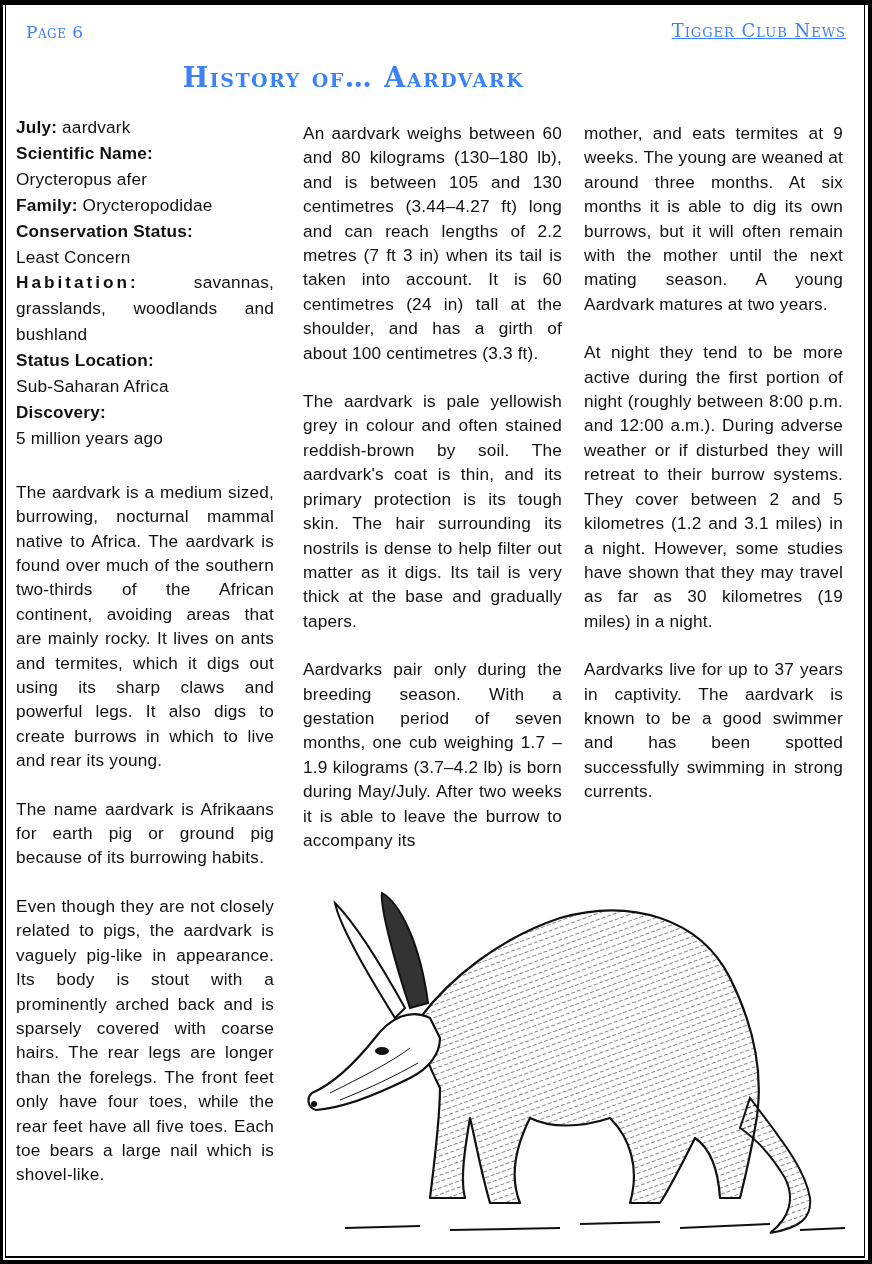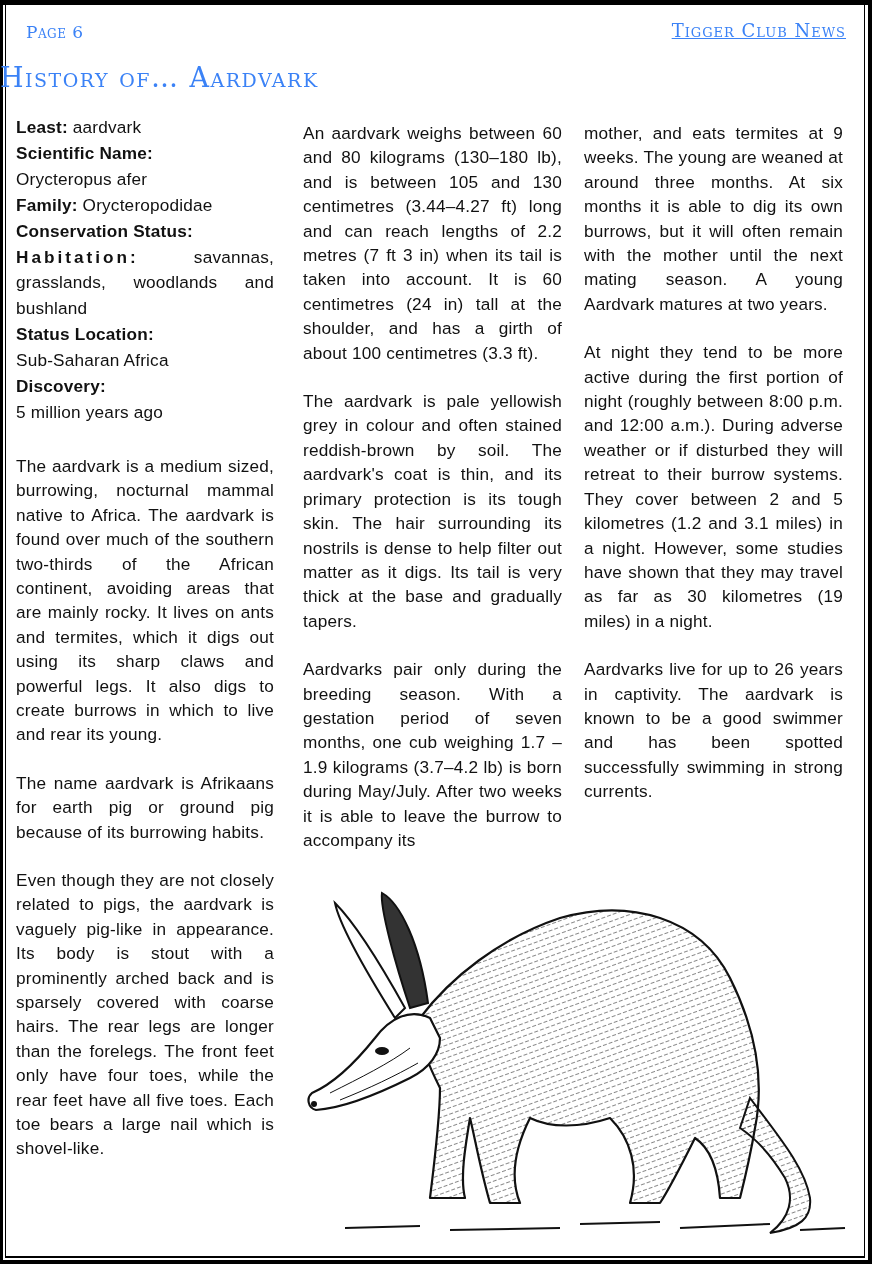--- a/index.html
+++ b/index.html
@@ -13,21 +13,21 @@
   .frame-bottom-inner { position: absolute; left: 5px; top: 1256px; width: 860px; height: 2px; background: #000; }
   .frame-bottom-outer { position: absolute; left: 0; top: 1260px; width: 872px; height: 4px; background: #000; }
 
   .smallcaps {
     font-family: "DejaVu Serif", "Liberation Serif", serif;
     font-variant: small-caps;
     color: #3b82f6;
   }
   .page-num { position: absolute; left: 26px; top: 22px; font-size: 17px; letter-spacing: 0.5px; }
   .pub-name { position: absolute; right: 26px; top: 20px; font-size: 18px; letter-spacing: 1px; text-decoration: underline; }
-  .title { position: absolute; left: 0; width: 707px; top: 62px; font-size: 27px; letter-spacing: 1.5px; font-weight: normal; margin: 0; }
+  .title { position: absolute; left: 0; width: 707px; top: 62px; text-align: center; font-size: 27px; letter-spacing: 1.5px; font-weight: bold; margin: 0; }
 
   .col {
     position: absolute;
     font-family: "Liberation Sans", "DejaVu Sans", sans-serif;
     font-size: 17.2px;
     line-height: 24.4px;
     color: #111;
     text-align: justify;
     letter-spacing: 0.2px;
   }
@@ -55,33 +55,34 @@
 <div class="frame-bottom-inner"></div>
 <div class="frame-bottom-outer"></div>
 
 <div class="smallcaps page-num">Page 6</div>
 <div class="smallcaps pub-name">Tigger Club News</div>
 <h1 class="smallcaps title">History of… Aardvark</h1>
 
 <div class="col col1">
   <div class="facts">
     <div class="fact-row">
-      <span class="fact-label">Least:</span>
+      <span class="fact-label">July:</span>
       <span>aardvark</span>
     </div>
     <div class="fact-row">
       <span class="fact-label">Scientific Name:</span>
       <span class="fact-value-block">Orycteropus afer</span>
     </div>
     <div class="fact-row">
       <span class="fact-label">Family:</span>
       <span>Orycteropodidae</span>
     </div>
     <div class="fact-row">
       <span class="fact-label">Conservation Status:</span>
+      <span class="fact-value-block">Least Concern</span>
     </div>
     <div class="fact-row">
       <span class="fact-label spaced">Habitation:</span>
       <span>savannas, grasslands, woodlands and bushland</span>
     </div>
     <div class="fact-row">
       <span class="fact-label">Status Location:</span>
       <span class="fact-value-block">Sub-Saharan Africa</span>
     </div>
     <div class="fact-row">
@@ -96,21 +97,21 @@
 
 <div class="col col2">
   <p>An aardvark weighs between 60 and 80 kilograms (130–180 lb), and is between 105 and 130 centimetres (3.44–4.27 ft) long and can reach lengths of 2.2 metres (7 ft 3 in) when its tail is taken into account. It is 60 centimetres (24 in) tall at the shoulder, and has a girth of about 100 centimetres (3.3 ft).</p>
   <p>The aardvark is pale yellowish grey in colour and often stained reddish-brown by soil. The aardvark's coat is thin, and its primary protection is its tough skin. The hair surrounding its nostrils is dense to help filter out matter as it digs. Its tail is very thick at the base and gradually tapers.</p>
   <p>Aardvarks pair only during the breeding season. With a gestation period of seven months, one cub weighing 1.7 –1.9 kilograms (3.7–4.2 lb) is born during May/July. After two weeks it is able to leave the burrow to accompany its</p>
 </div>
 
 <div class="col col3">
   <p>mother, and eats termites at 9 weeks. The young are weaned at around three months. At six months it is able to dig its own burrows, but it will often remain with the mother until the next mating season. A young Aardvark matures at two years.</p>
   <p>At night they tend to be more active during the first portion of night (roughly between 8:00 p.m. and 12:00 a.m.). During adverse weather or if disturbed they will retreat to their burrow systems. They cover between 2 and 5 kilometres (1.2 and 3.1 miles) in a night. However, some studies have shown that they may travel as far as 30 kilometres (19 miles) in a night.</p>
-  <p>Aardvarks live for up to 26 years in captivity. The aardvark is known to be a good swimmer and has been spotted successfully swimming in strong currents.</p>
+  <p>Aardvarks live for up to 37 years in captivity. The aardvark is known to be a good swimmer and has been spotted successfully swimming in strong currents.</p>
 </div>
 
 <svg class="illustration" viewBox="0 0 556 380" xmlns="http://www.w3.org/2000/svg">
   <defs>
     <pattern id="fur" width="6" height="6" patternUnits="userSpaceOnUse" patternTransform="rotate(70)">
       <line x1="0" y1="0" x2="0" y2="4" stroke="#111" stroke-width="1"></line>
     </pattern>
   </defs>
   <g fill="url(#fur)" stroke="#111" stroke-width="2.2" stroke-linejoin="round">
 

